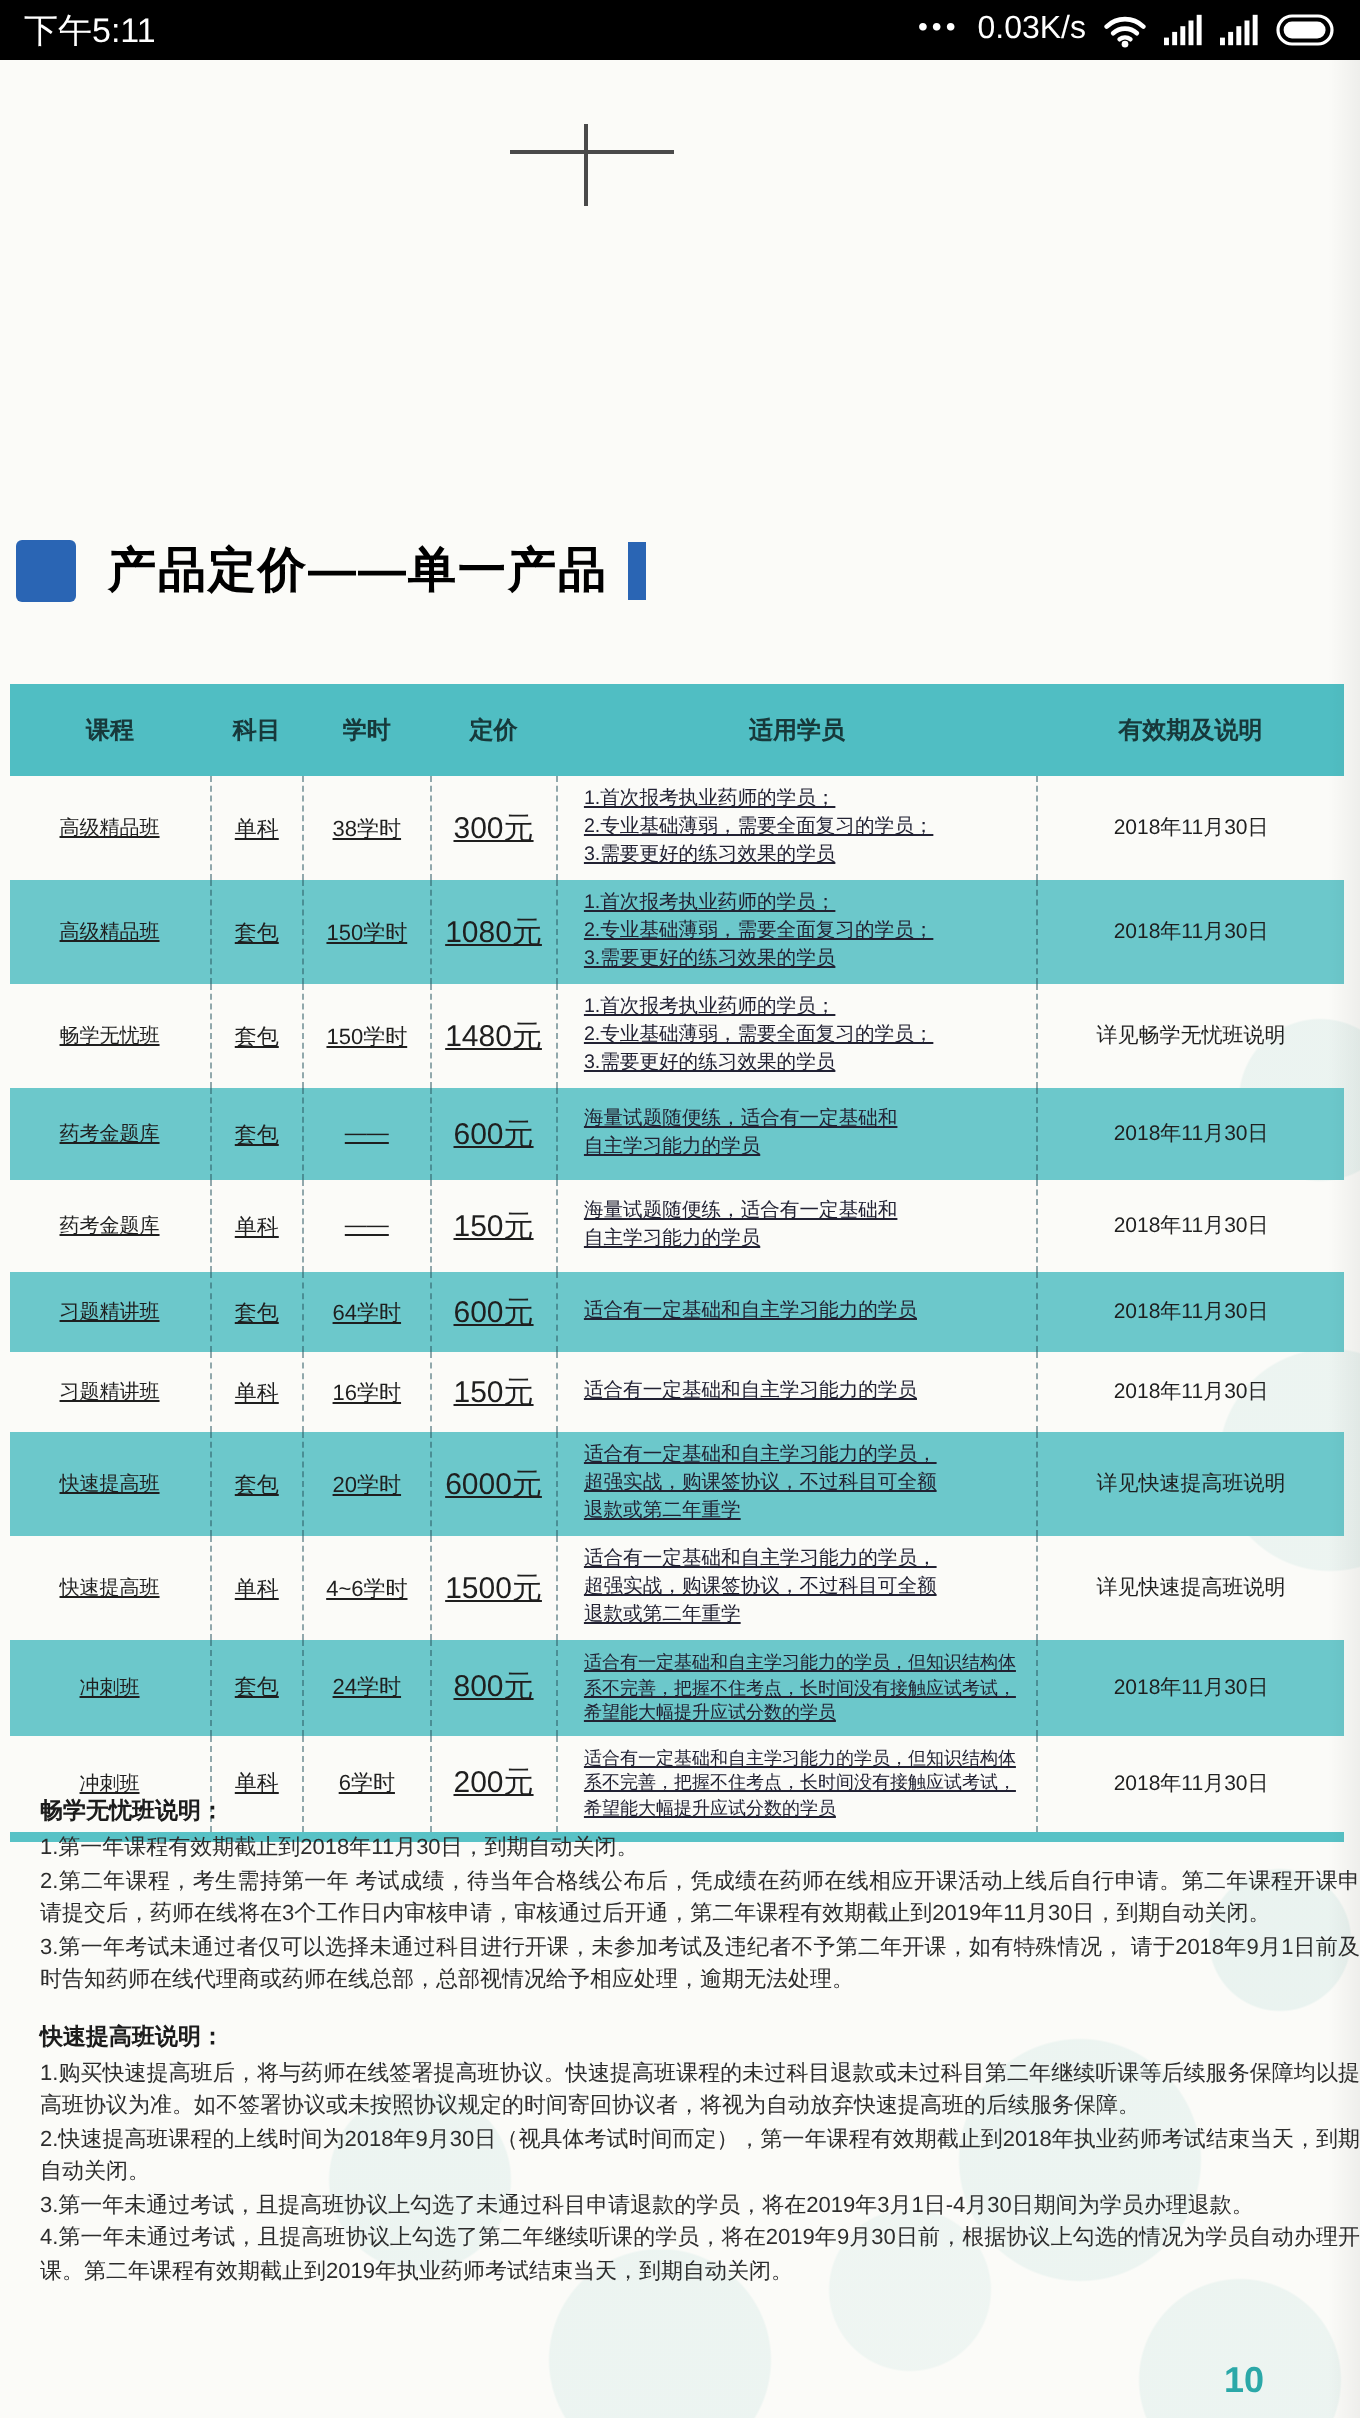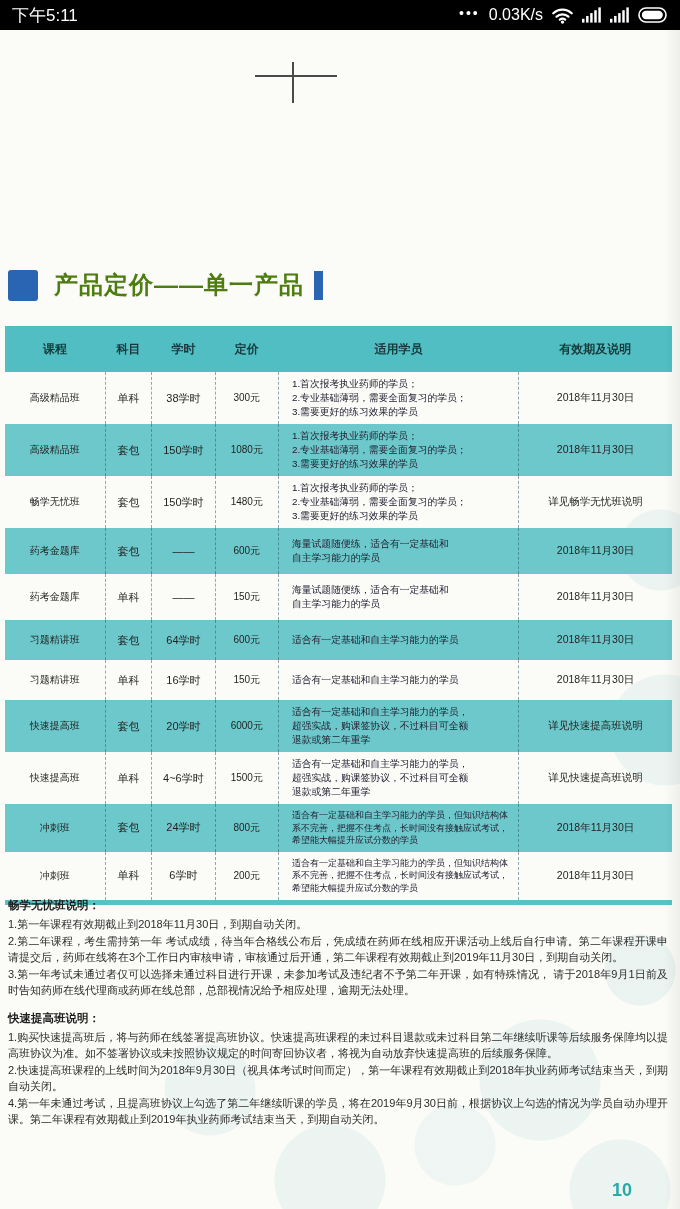--- a/index.html
+++ b/index.html
@@ -41,50 +41,50 @@
       radial-gradient(circle 45px at 210px 1060px, rgba(130,195,190,0.12) 0 45px, transparent 46px),
       radial-gradient(circle 55px at 330px 1150px, rgba(130,195,190,0.12) 0 55px, transparent 56px),
       radial-gradient(circle 40px at 455px 1115px, rgba(130,195,190,0.10) 0 40px, transparent 41px),
       radial-gradient(circle 50px at 620px 1160px, rgba(130,195,190,0.12) 0 50px, transparent 51px);
   }
   .crop-h{position:absolute;left:255px;top:45px;width:82px;height:2px;background:#4a4a4a;}
   .crop-v{position:absolute;left:292px;top:32px;width:2px;height:41px;background:#4a4a4a;}
   
   .title-row{position:absolute;top:239px;left:8px;display:flex;align-items:center;}
   .title-square{width:30px;height:31px;background:var(--accent);border-radius:3px;}
-  .title-text{font-size:24px;font-weight:bold;color:#4d7c0f;letter-spacing:1px;margin-left:16px;}
+  .title-text{font-size:24px;font-weight:bold;color:#000000;letter-spacing:1px;margin-left:16px;}
   .title-bar{width:9px;height:29px;background:var(--accent);margin-left:10px;}
   
   .table-wrap{position:absolute;top:296px;left:5px;width:667px;}
-  table{width:100%;border-collapse:collapse;table-layout:fixed;}
+  table{width:100%;border-collapse:collapse;table-layout:fixed;margin-top:16px;}
   thead th{
     background:var(--th-teal);color:#17393b;font-size:12px;font-weight:bold;
     padding:10px 2px;text-align:center;
   }
   tbody td{
     font-size:11px;color:#1f1f1f;text-align:center;vertical-align:middle;
     padding:5px 3px;
   }
-  tbody td:not(:last-child){border-right:1px dashed rgba(40,85,95,0.5);}
+  tbody td:not(:last-child){border-right:1px dashed rgba(40,85,95,0.5);text-decoration:underline;}
   tr.teal td{background:var(--row-teal);}
   tr.white td{background:transparent;}
   td.c-course{font-size:10px;}
-  td.c-price{font-size:10px;}
+  td.c-price{font-size:15px;}
   td.c-audience{
     text-align:left;white-space:pre-line;font-size:9.8px;line-height:1.42;
     padding-left:13px;padding-right:6px;color:#223;
   }
   td.c-audience.small{font-size:9px;line-height:1.4;}
   td.c-validity{font-size:10.5px;}
   tr{height:46px;}
   tr.h52{height:52px;}
   tr.h40{height:40px;}
   tbody tr:last-child td{border-bottom:5px solid #58c2c6;}
   
-  .notes{position:absolute;top:856px;left:8px;width:660px;color:#2c2c2c;}
+  .notes{position:absolute;top:856px;left:20px;width:660px;color:#2c2c2c;}
   .note-heading{font-weight:bold;font-size:11.5px;margin:12px 0 3px;color:#1c1c1c;}
   .note-line{margin:0;font-size:11px;line-height:1.5;text-align:justify;}
   
   .page-number{
     position:absolute;top:1150px;right:48px;color:var(--pg-teal);
     font-size:18px;font-weight:bold;
   }
 </style>
 </head>
 <body>
@@ -258,17 +258,18 @@
   </div>
 
   <div class="notes">
       <div class="note-heading">畅学无忧班说明：</div>
       <p class="note-line">1.第一年课程有效期截止到2018年11月30日，到期自动关闭。</p>
       <p class="note-line">2.第二年课程，考生需持第一年 考试成绩，待当年合格线公布后，凭成绩在药师在线相应开课活动上线后自行申请。第二年课程开课申请提交后，药师在线将在3个工作日内审核申请，审核通过后开通，第二年课程有效期截止到2019年11月30日，到期自动关闭。</p>
       <p class="note-line">3.第一年考试未通过者仅可以选择未通过科目进行开课，未参加考试及违纪者不予第二年开课，如有特殊情况， 请于2018年9月1日前及时告知药师在线代理商或药师在线总部，总部视情况给予相应处理，逾期无法处理。</p>
       <div class="note-heading">快速提高班说明：</div>
       <p class="note-line">1.购买快速提高班后，将与药师在线签署提高班协议。快速提高班课程的未过科目退款或未过科目第二年继续听课等后续服务保障均以提高班协议为准。如不签署协议或未按照协议规定的时间寄回协议者，将视为自动放弃快速提高班的后续服务保障。</p>
       <p class="note-line">2.快速提高班课程的上线时间为2018年9月30日（视具体考试时间而定），第一年课程有效期截止到2018年执业药师考试结束当天，到期自动关闭。</p>
+      <p class="note-line">3.第一年未通过考试，且提高班协议上勾选了未通过科目申请退款的学员，将在2019年3月1日-4月30日期间为学员办理退款。</p>
       <p class="note-line">4.第一年未通过考试，且提高班协议上勾选了第二年继续听课的学员，将在2019年9月30日前，根据协议上勾选的情况为学员自动办理开课。第二年课程有效期截止到2019年执业药师考试结束当天，到期自动关闭。</p>
     </div>
 
   <div class="page-number">10</div>
 </div>
 
 </body></html>

